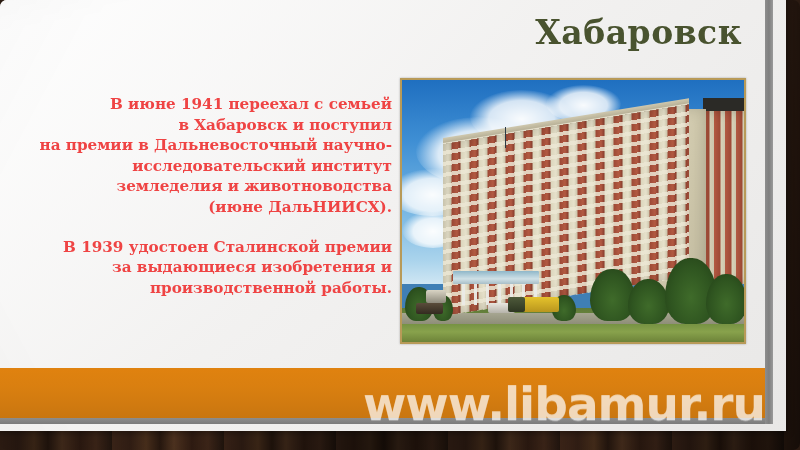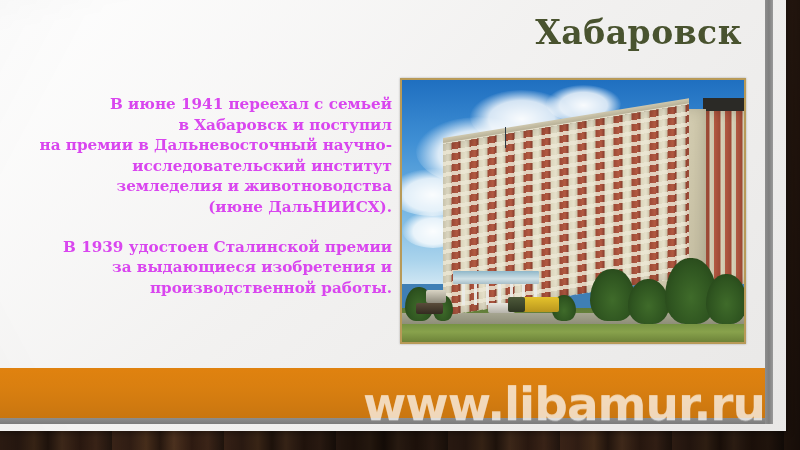--- a/index.html
+++ b/index.html
@@ -10,20 +10,21 @@
     overflow: hidden;
     background: #2b1b12;
     font-family: "Liberation Serif", serif;
   }
 
   #slide-root {
     position: relative;
     width: 800px;
     height: 450px;
     overflow: hidden;
+    border-radius: 7px;
   }
 
   
   .brick-backdrop {
     position: absolute;
     inset: 0;
     background-color: #3a2216;
     background-image:
       linear-gradient(100deg, rgba(0,0,0,0.55) 0%, rgba(0,0,0,0.15) 28%, rgba(0,0,0,0.6) 52%, rgba(0,0,0,0.2) 74%, rgba(0,0,0,0.65) 100%),
       repeating-linear-gradient(90deg,
@@ -99,21 +100,21 @@
   .body-text {
     position: absolute;
     left: 14px;
     top: 94px;
     width: 378px;
     text-align: right;
     font-family: "DejaVu Serif", "Liberation Serif", serif;
     font-weight: bold;
     font-size: 15.2px;
     line-height: 20.6px;
-    color: #d946ef;
+    color: #ef4444;
   }
   .body-text p { margin: 0; }
   .body-text .para-gap { height: 19px; }
 
   
   .photo-frame {
     position: absolute;
     left: 400px;
     top: 78px;
     width: 346px;

